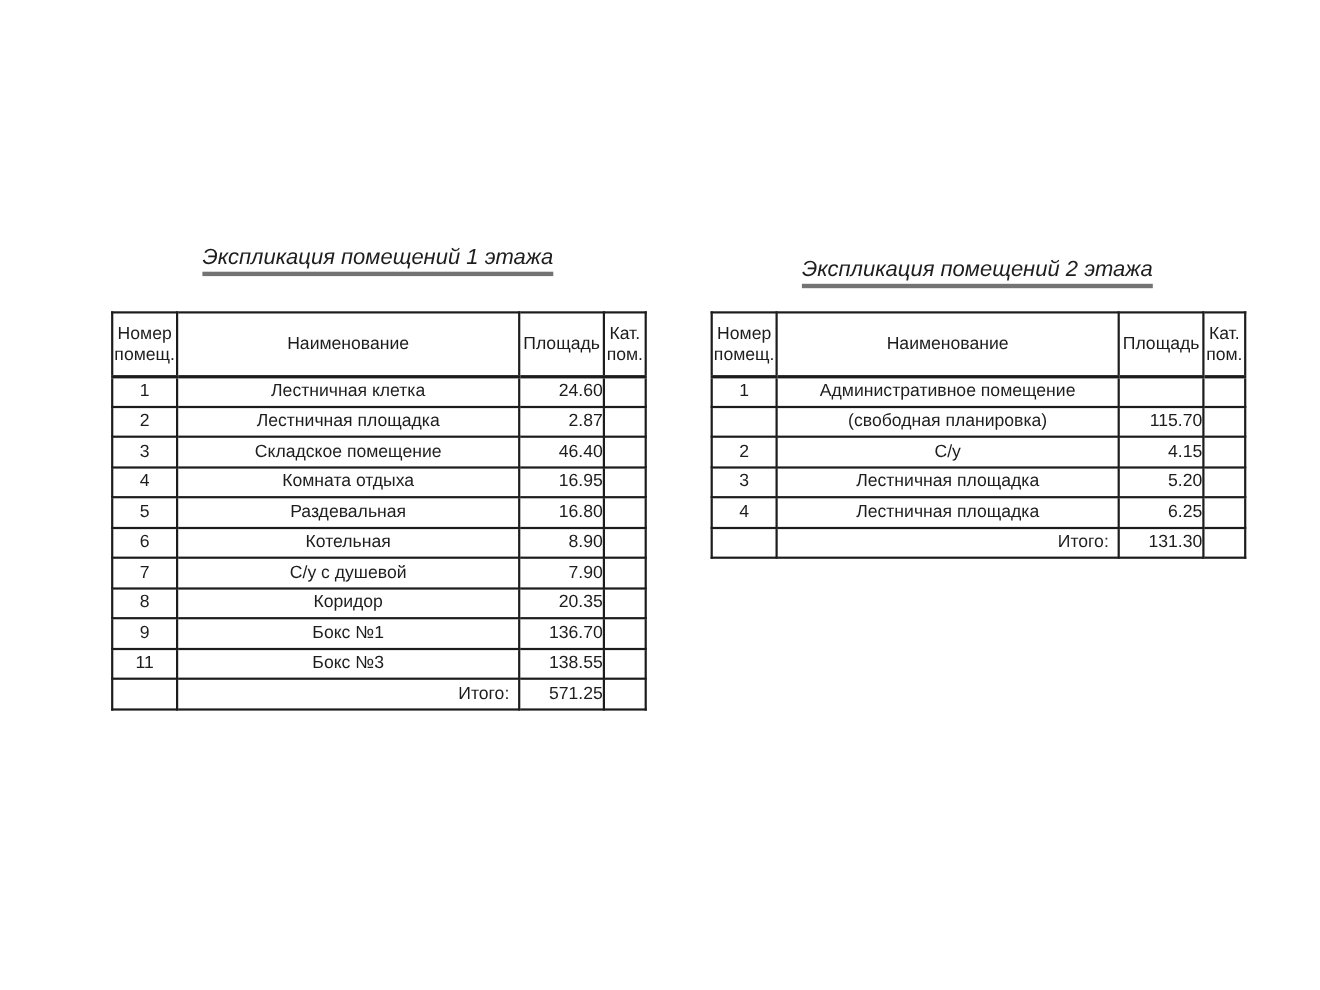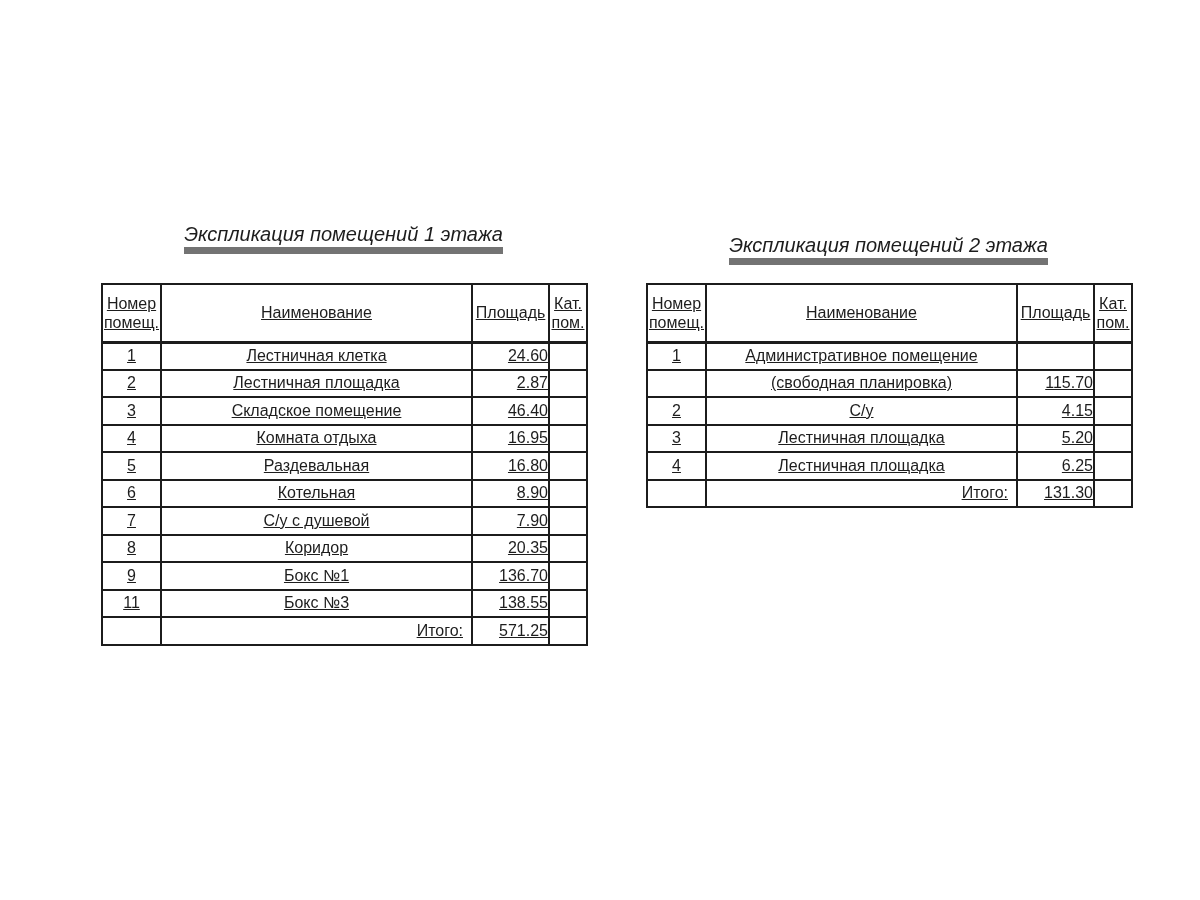--- a/index.html
+++ b/index.html
@@ -15,35 +15,34 @@
   }
   .table-title {
     position: absolute;
     width: 485px;
     text-align: center;
     font-size: 20px;
     font-style: italic;
     white-space: nowrap;
   }
   .table-title span {
-    border-bottom: 7px solid #737373;
+    border-bottom: 4px solid #737373;
     padding-bottom: 2px;
   }
   #title-floor1 { left: 101px; top: 223px; }
   #title-floor2 { left: 646px; top: 234px; }
 
   table.explication {
     position: absolute;
     border-collapse: collapse;
     table-layout: fixed;
     width: 485px;
     font-size: 16px;
     color: #1d1d1d;
     background: #ffffff;
-    text-decoration: underline;
   }
   #table-floor1 { left: 101px; top: 283px; }
   #table-floor2 { left: 646px; top: 283px; }
 
   col.col-num  { width: 59px; }
   col.col-name { width: 311px; }
   col.col-area { width: 77px; }
   col.col-cat  { width: 38px; }
 
   .explication th, .explication td {

